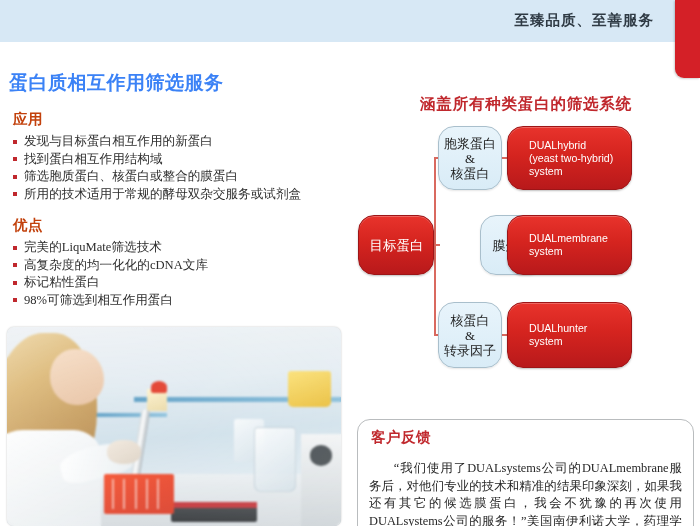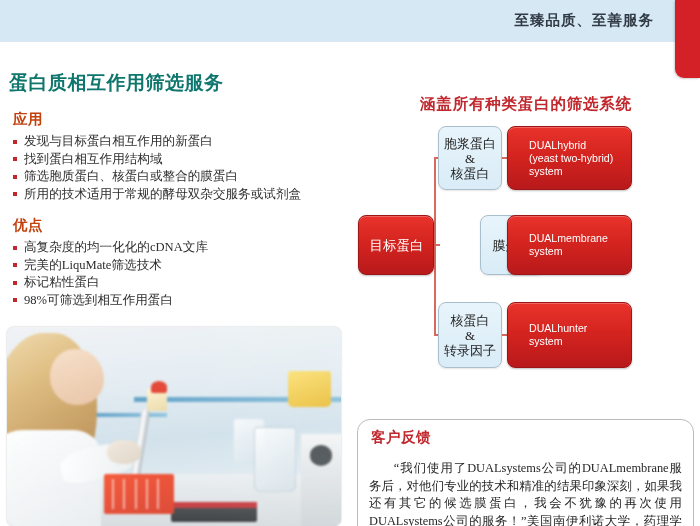--- a/index.html
+++ b/index.html
@@ -26,21 +26,21 @@
     position:absolute;right:0;top:0;width:25px;height:78px;
     background:#d42027;
     border-bottom-left-radius:9px;
     box-shadow:-1px 1px 2px rgba(0,0,0,.18);
   }
 
   
   .left-col{position:absolute;left:0;top:48px;width:350px;}
   .main-title{
     font-family:Liberation Sans, sans-serif;
-    font-size:19px;font-weight:bold;color:#0f766e;
+    font-size:19px;font-weight:bold;color:#3b82f6;
     margin:22px 0 0 9px;letter-spacing:.5px;
   }
   .section-head{
     font-family:Liberation Serif, serif;
     font-size:14.5px;font-weight:bold;color:#c2410c;
     margin:14px 0 4px 13px;letter-spacing:.5px;
   }
   .blist{list-style:none;margin:0;padding:0 0 0 13px;}
   .blist li{
     position:relative;
@@ -121,21 +121,21 @@
     font-family:"Liberation Serif", serif;
     font-size:15.5px;font-weight:bold;color:#c0282d;
     text-align:center;margin:52px 0 0 0;letter-spacing:.8px;
   }
 
   
   .diagram{position:absolute;left:0;top:82px;width:348px;height:272px;}
   .node{
     position:absolute;box-sizing:border-box;
     display:flex;align-items:center;
-    border-radius:8px;
+    border-radius:16px;
   }
   .node .txt{width:100%;}
   .node.red{
     background:linear-gradient(180deg,#e8332c 0%,#d5241f 45%,#b8191b 100%);
     border:1px solid #9d1517;
     color:#ffffff;
     box-shadow:0 1px 2px rgba(0,0,0,.25), inset 0 1px 0 rgba(255,255,255,.25);
   }
   .node.blue{
     background:linear-gradient(180deg,#e8f4fb 0%,#d9ecf7 100%);
@@ -207,22 +207,22 @@
   <div class="section-head">应用</div>
   <ul class="blist">
     <li>发现与目标蛋白相互作用的新蛋白</li>
     <li>找到蛋白相互作用结构域</li>
     <li>筛选胞质蛋白、核蛋白或整合的膜蛋白</li>
     <li>所用的技术适用于常规的酵母双杂交服务或试剂盒</li>
   </ul>
 
   <div class="section-head">优点</div>
   <ul class="blist">
+    <li>完美的LiquMate筛选技术</li>
     <li>高复杂度的均一化化的cDNA文库</li>
-    <li>完美的LiquMate筛选技术</li>
     <li>标记粘性蛋白</li>
     <li>98%可筛选到相互作用蛋白</li>
   </ul>
 </div>
 
 <div class="photo">
   <div class="ph-wall"></div>
   <div class="ph-shelf"></div>
   <div class="ph-shelf2"></div>
   <div class="ph-bench"></div>

